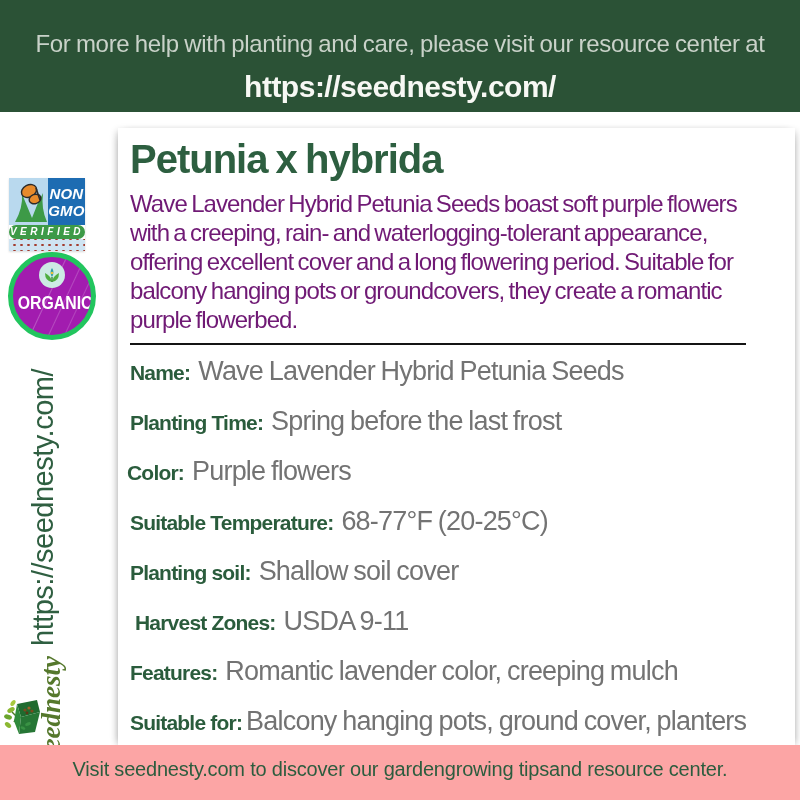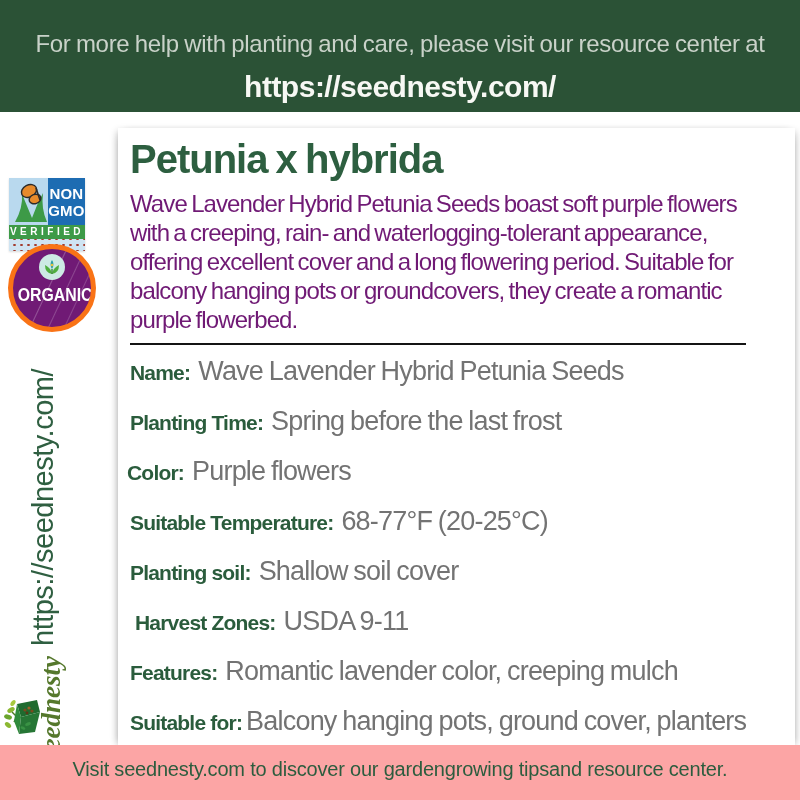--- a/index.html
+++ b/index.html
@@ -20,42 +20,43 @@
     letter-spacing: -0.5px;
   }
 
   
   .sidebar { position: absolute; left: 0; top: 128px; width: 118px; height: 672px; background: #ffffff; }
 
   
   .nongmo {
     position: absolute; left: 9px; top: 50px; width: 76px; height: 73px;
     box-shadow: 0 1px 2px rgba(0,0,0,0.15);
+    font-style: italic;
   }
   .nongmo-top { display: flex; height: 47px; }
   .nongmo-sky { width: 47px; height: 47px; background: #b9d9ee; position: relative; overflow: hidden; }
   .nongmo-text {
     width: 45px; height: 47px; background: #1d6cb2; color: #ffffff;
     font-weight: bold; font-size: 15px; line-height: 17px; text-align: center;
     display: flex; flex-direction: column; justify-content: center; letter-spacing: 0.2px;
   }
   .nongmo-verified {
     height: 14px; background: #3d9a47; color: #ffffff; font-size: 10px;
-    font-weight: bold; text-align: center; letter-spacing: 3.5px; line-height: 14px;
+    font-weight: bold; text-align: center; letter-spacing: 3.5px; line-height: 14px; border-radius: 7px;
   }
   .nongmo-strip {
     height: 12px; background: #cfe4f2;
     background-image: radial-gradient(circle, #a23b2e 1px, rgba(0,0,0,0) 1.4px);
     background-size: 7px 6px; background-position: 2px 3px;
   }
 
   
   .organic {
-    position: absolute; left: 8px; top: 116px; width: 88px; height: 88px;
-    border-radius: 50%; background: #701a75; border: 5px solid #f97316;
+    position: absolute; left: 8px; top: 124px; width: 88px; height: 88px;
+    border-radius: 50%; background: #a21caf; border: 5px solid #22c55e;
     overflow: hidden;
   }
   .organic-lines {
     position: absolute; inset: 0;
     background: linear-gradient(115deg, rgba(255,255,255,0) 46%, rgba(255,255,255,0.25) 47%, rgba(255,255,255,0) 48%),
                 linear-gradient(115deg, rgba(255,255,255,0) 62%, rgba(255,255,255,0.2) 63%, rgba(255,255,255,0) 64%),
                 linear-gradient(115deg, rgba(255,255,255,0) 76%, rgba(255,255,255,0.18) 77%, rgba(255,255,255,0) 78%);
   }
   .organic-seed-circle {
     position: absolute; left: 26px; top: 5px; width: 26px; height: 26px;

